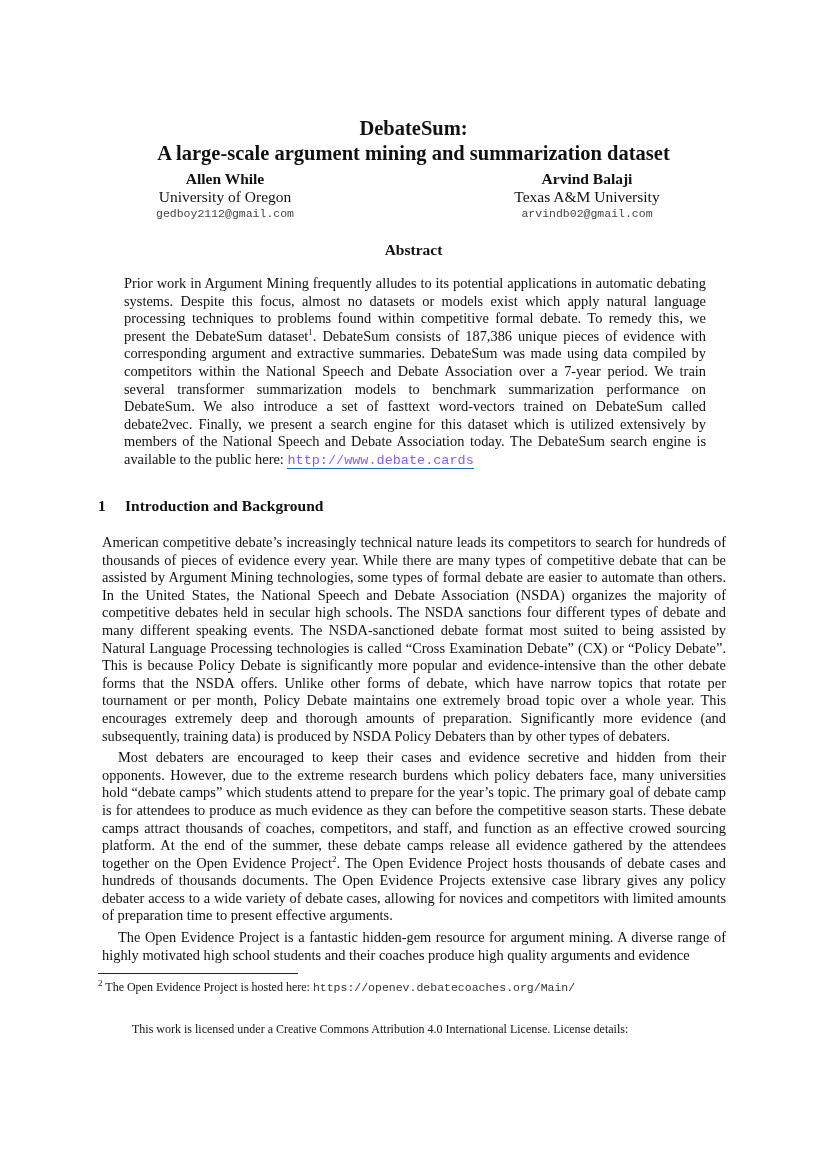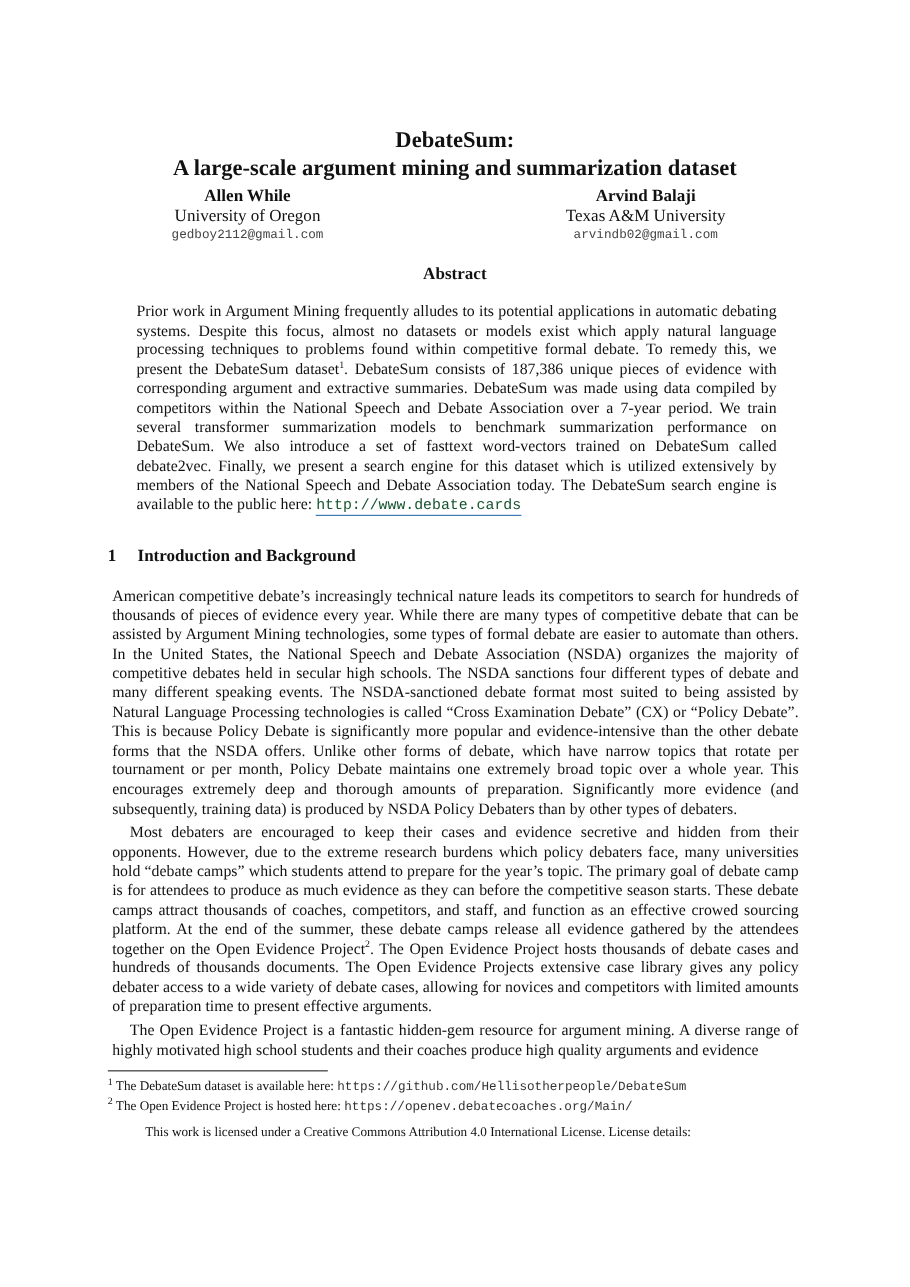--- a/index.html
+++ b/index.html
@@ -10,21 +10,21 @@
   .author { position: absolute; top: 170px; text-align: center; width: 240px;
             font-size: 15.5px; line-height: 18px; }
   .author .name { font-weight: bold; }
   .author .email { font-family: "Liberation Mono", "DejaVu Sans Mono", monospace; font-size: 11.5px; color: #444; line-height: 16px; }
   #author-1 { left: 105px; }
   #author-2 { left: 467px; }
   .abstract-heading { position: absolute; left: 0; width: 827px; top: 241px; text-align: center;
                       font-weight: bold; font-size: 15.5px; }
   .abstract { position: absolute; left: 124px; width: 582px; top: 275px;
               font-size: 14.4px; line-height: 17.6px; text-align: justify; }
-  .mono-link { font-family: "Liberation Mono", "DejaVu Sans Mono", monospace; color: #14532d;
+  .mono-link { font-family: "Liberation Mono", "DejaVu Sans Mono", monospace; color: #8b5cf6;
                border-bottom: 1px solid #2a6db0; font-size: 13.5px; text-decoration: none; }
   .section-heading { position: absolute; left: 98px; top: 497px; font-weight: bold; font-size: 15.5px; }
   .section-heading .num { display: inline-block; width: 27px; }
   .body-text { position: absolute; left: 98px; width: 632px; top: 530px;
                font-size: 14.4px; line-height: 17.6px; text-align: justify; }
   .body-text p { margin: 4px; }
   .body-text p.indent { text-indent: 16px; }
   sup { font-size: 9px; line-height: 0; }
   .footnote-rule { position: absolute; left: 98px; top: 973px; width: 200px; height: 1px; background: #222; }
   .footnotes { position: absolute; left: 98px; top: 979px; font-size: 12px; line-height: 17px; }
@@ -60,19 +60,18 @@
 </div>
 
 <div class="body-text">
   <p>American competitive debate’s increasingly technical nature leads its competitors to search for hundreds of thousands of pieces of evidence every year. While there are many types of competitive debate that can be assisted by Argument Mining technologies, some types of formal debate are easier to automate than others. In the United States, the National Speech and Debate Association (NSDA) organizes the majority of competitive debates held in secular high schools. The NSDA sanctions four different types of debate and many different speaking events. The NSDA-sanctioned debate format most suited to being assisted by Natural Language Processing technologies is called “Cross Examination Debate” (CX) or “Policy Debate”. This is because Policy Debate is significantly more popular and evidence-intensive than the other debate forms that the NSDA offers. Unlike other forms of debate, which have narrow topics that rotate per tournament or per month, Policy Debate maintains one extremely broad topic over a whole year. This encourages extremely deep and thorough amounts of preparation. Significantly more evidence (and subsequently, training data) is produced by NSDA Policy Debaters than by other types of debaters.</p>
   <p class="indent"><span>Most debaters are encouraged to keep their cases and evidence secretive and hidden from their opponents. However, due to the extreme research burdens which policy debaters face, many universities hold “debate camps” which students attend to prepare for the year’s topic. The primary goal of debate camp is for attendees to produce as much evidence as they can before the competitive season starts. These debate camps attract thousands of coaches, competitors, and staff, and function as an effective crowed sourcing platform. At the end of the summer, these debate camps release all evidence gathered by the attendees together on the Open Evidence Project</span><sup>2</sup><span>. The Open Evidence Project hosts thousands of debate cases and hundreds of thousands documents. The Open Evidence Projects extensive case library gives any policy debater access to a wide variety of debate cases, allowing for novices and competitors with limited amounts of preparation time to present effective arguments.</span></p>
   <p class="indent">The Open Evidence Project is a fantastic hidden-gem resource for argument mining. A diverse range of highly motivated high school students and their coaches produce high quality arguments and evidence</p>
 </div>
 
 <div class="footnote-rule"></div>
 <div class="footnotes">
-  <div><sup>1</sup> <span>The DebateSum dataset is available here: </span><span class="mono">https://github.com/Hellisotherpeople/DebateSum</span></div>
   <div><sup>2</sup> <span>The Open Evidence Project is hosted here: </span><span class="mono">https://openev.debatecoaches.org/Main/</span></div>
 </div>
 
 <div class="license">
   <div>This work is licensed under a Creative Commons Attribution 4.0 International License. License details:</div>
 </div>
 
 </body></html>

